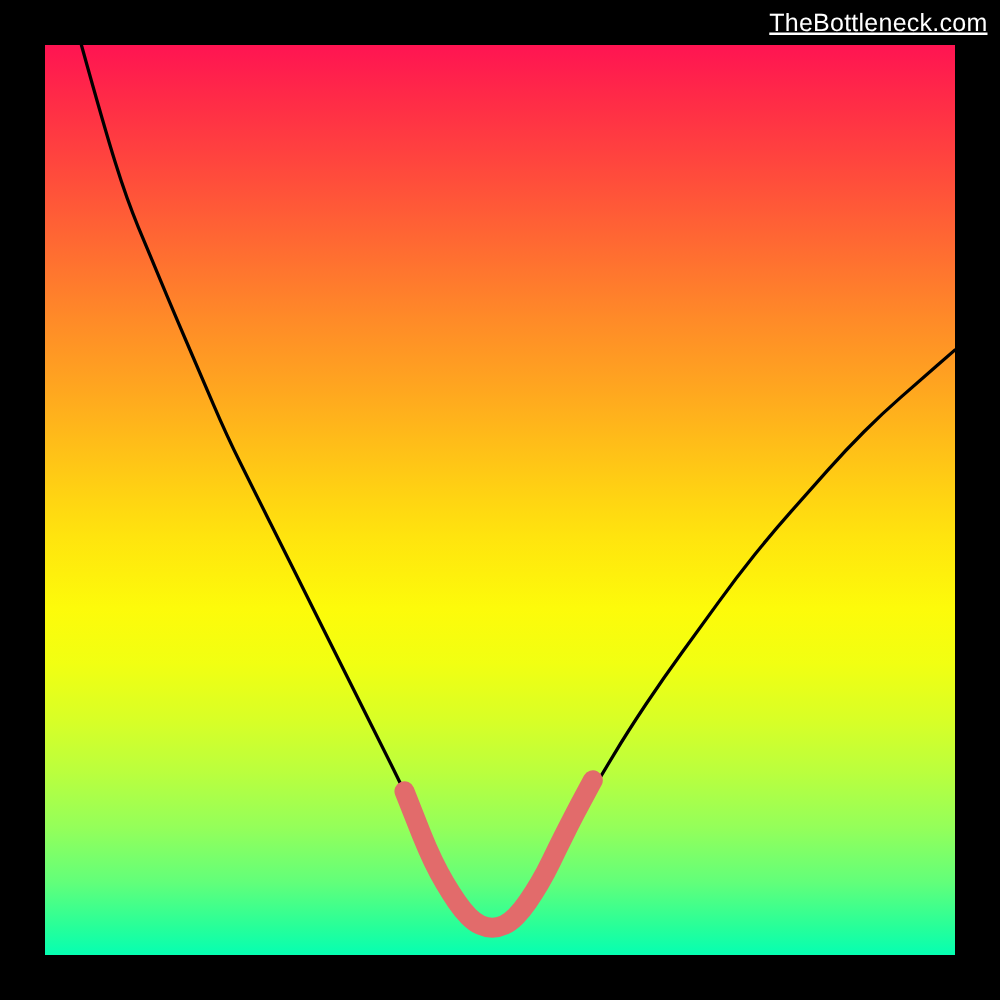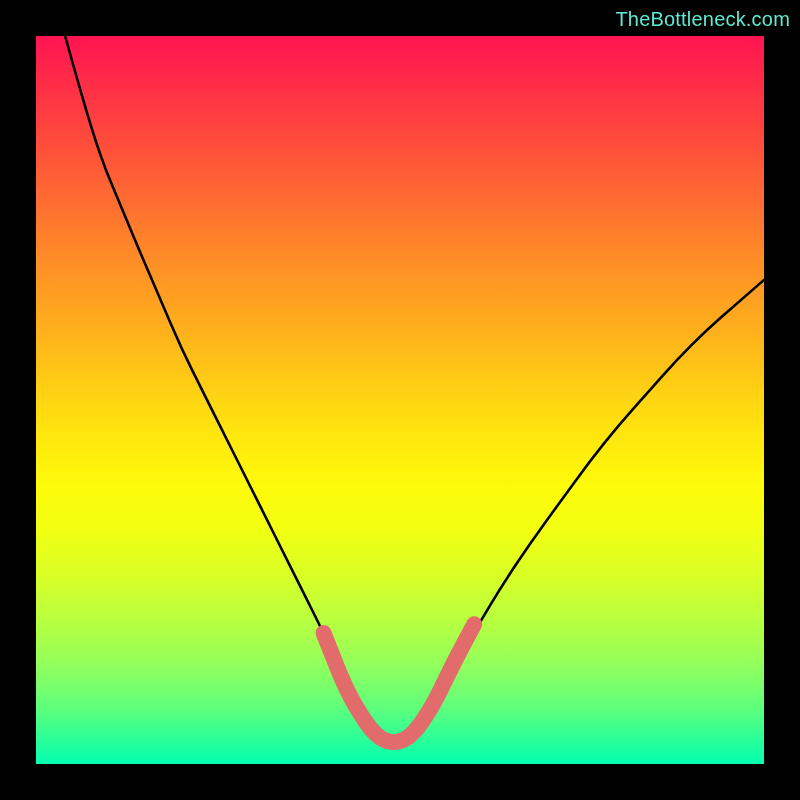--- a/index.html
+++ b/index.html
@@ -36,24 +36,25 @@
       #62ff7a 92%,
       #26ff9a 97%,
       #05ffb2 100%
     );
   }
 
   .watermark {
     position: absolute;
     top: 8px;
     right: 10px;
-    color: #5eead4;
+    color: #ffffff;
     font-size: 20px;
     font-weight: 400;
     letter-spacing: 0.2px;
+    text-decoration: underline;
   }
 
   .curve-svg {
     position: absolute;
     left: 0; top: 0;
     width: 728px; height: 728px;
   }
 </style>
 </head>
 <body>

